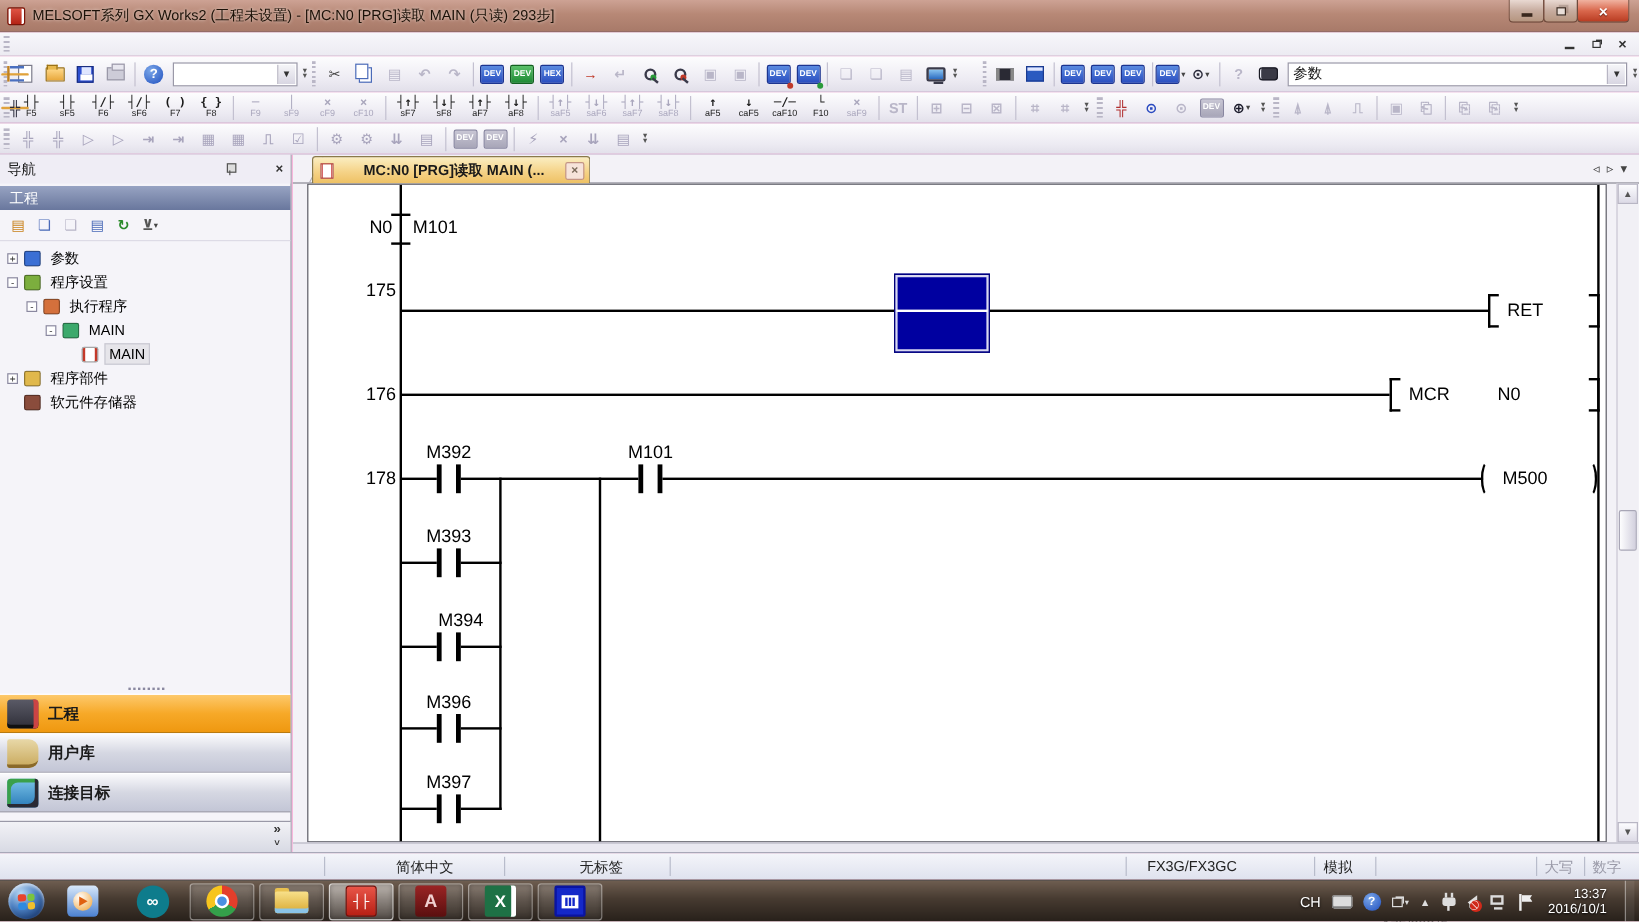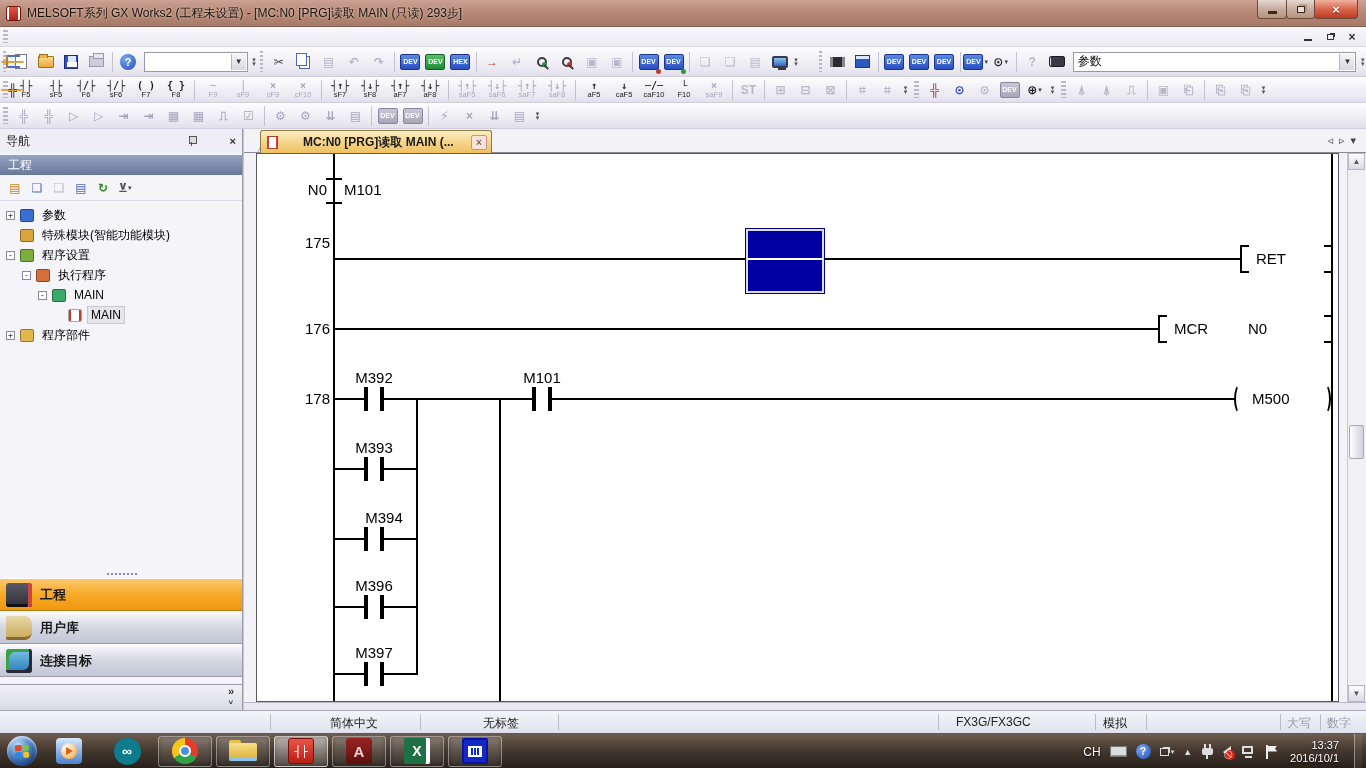--- a/index.html
+++ b/index.html
@@ -1,17 +1,17 @@
 <!DOCTYPE html>
 <html><head>
 <meta charset="utf-8">
 <style>
   * { margin:0; padding:0; box-sizing:border-box; }
   html,body { width:1366px; height:768px; overflow:hidden; font-family:"Liberation Sans","DejaVu Sans",sans-serif; }
-  #root { position:relative; width:1366px; height:768px; background:#86efac; }
+  #root { position:relative; width:1366px; height:768px; background:#f9a8d4; }
 
   
   #titlebar { position:absolute; left:0; top:0; width:1366px; height:27px;
     background:linear-gradient(#cda294,#b78876 45%,#a87a69); border-bottom:1px solid #7e6052;
     display:flex; align-items:center; padding-left:6px; }
   .app-ico { width:15px; height:15px; background:linear-gradient(#e05545,#b42315); border:1px solid #7a1408; border-radius:2px;
     box-shadow:inset 3px 0 0 -1px #fff, inset -3px 0 0 -1px #fff; margin-right:6px; }
   #title-text { font-size:12px; color:#1c1208; text-shadow:0 0 3px rgba(255,255,255,.7); white-space:nowrap; }
   .win-btns { position:absolute; right:8px; top:0; display:flex; }
   .wbtn { height:19px; border:1px solid #6e4a3c; border-top:none; display:flex; align-items:center; justify-content:center;
@@ -665,25 +665,20 @@
         <div class="ntool" style="color: rgb(42, 138, 42); font-weight: bold;">↻</div>
         <div class="ntool" style="color: rgb(85, 85, 85); font-weight: bold;">⊻<span style="font-size: 7px; color: rgb(68, 68, 68);">▾</span></div>
       </div>
     <div id="nav-tree">
         <div class="trow" style="padding-left: 6px;">
           <span class="texp">+</span>
           <span class="ticon" style="background: rgb(59, 111, 212);"></span>
           <span class="tlabel">参数</span>
         </div>
         <div class="trow" style="padding-left: 6px;">
-          <span class="texp none">+</span>
-          <span class="ticon" style="background: rgb(217, 164, 60);"></span>
-          <span class="tlabel">特殊模块(智能功能模块)</span>
-        </div>
-        <div class="trow" style="padding-left: 6px;">
           <span class="texp">-</span>
           <span class="ticon" style="background: rgb(124, 174, 62);"></span>
           <span class="tlabel">程序设置</span>
         </div>
         <div class="trow" style="padding-left: 22px;">
           <span class="texp">-</span>
           <span class="ticon" style="background: rgb(212, 112, 60);"></span>
           <span class="tlabel">执行程序</span>
         </div>
         <div class="trow" style="padding-left: 38px;">
@@ -693,20 +688,25 @@
         </div>
         <div class="trow sel" style="padding-left: 54px;">
           <span class="texp none">+</span>
           <span class="ticon" style="background: rgb(255, 255, 255); box-shadow: rgb(196, 58, 42) 3px 0px 0px -1px inset, rgb(196, 58, 42) -3px 0px 0px -1px inset;"></span>
           <span class="tlabel">MAIN</span>
         </div>
         <div class="trow" style="padding-left: 6px;">
           <span class="texp">+</span>
           <span class="ticon" style="background: rgb(224, 184, 76);"></span>
           <span class="tlabel">程序部件</span>
+        </div>
+        <div class="trow" style="padding-left: 6px;">
+          <span class="texp none">+</span>
+          <span class="ticon" style="background: rgb(138, 76, 60);"></span>
+          <span class="tlabel">软元件存储器</span>
         </div>
       </div>
     <div id="nav-split">
         <i></i>
         <i></i>
         <i></i>
         <i></i>
         <i></i>
         <i></i>
         <i></i>

